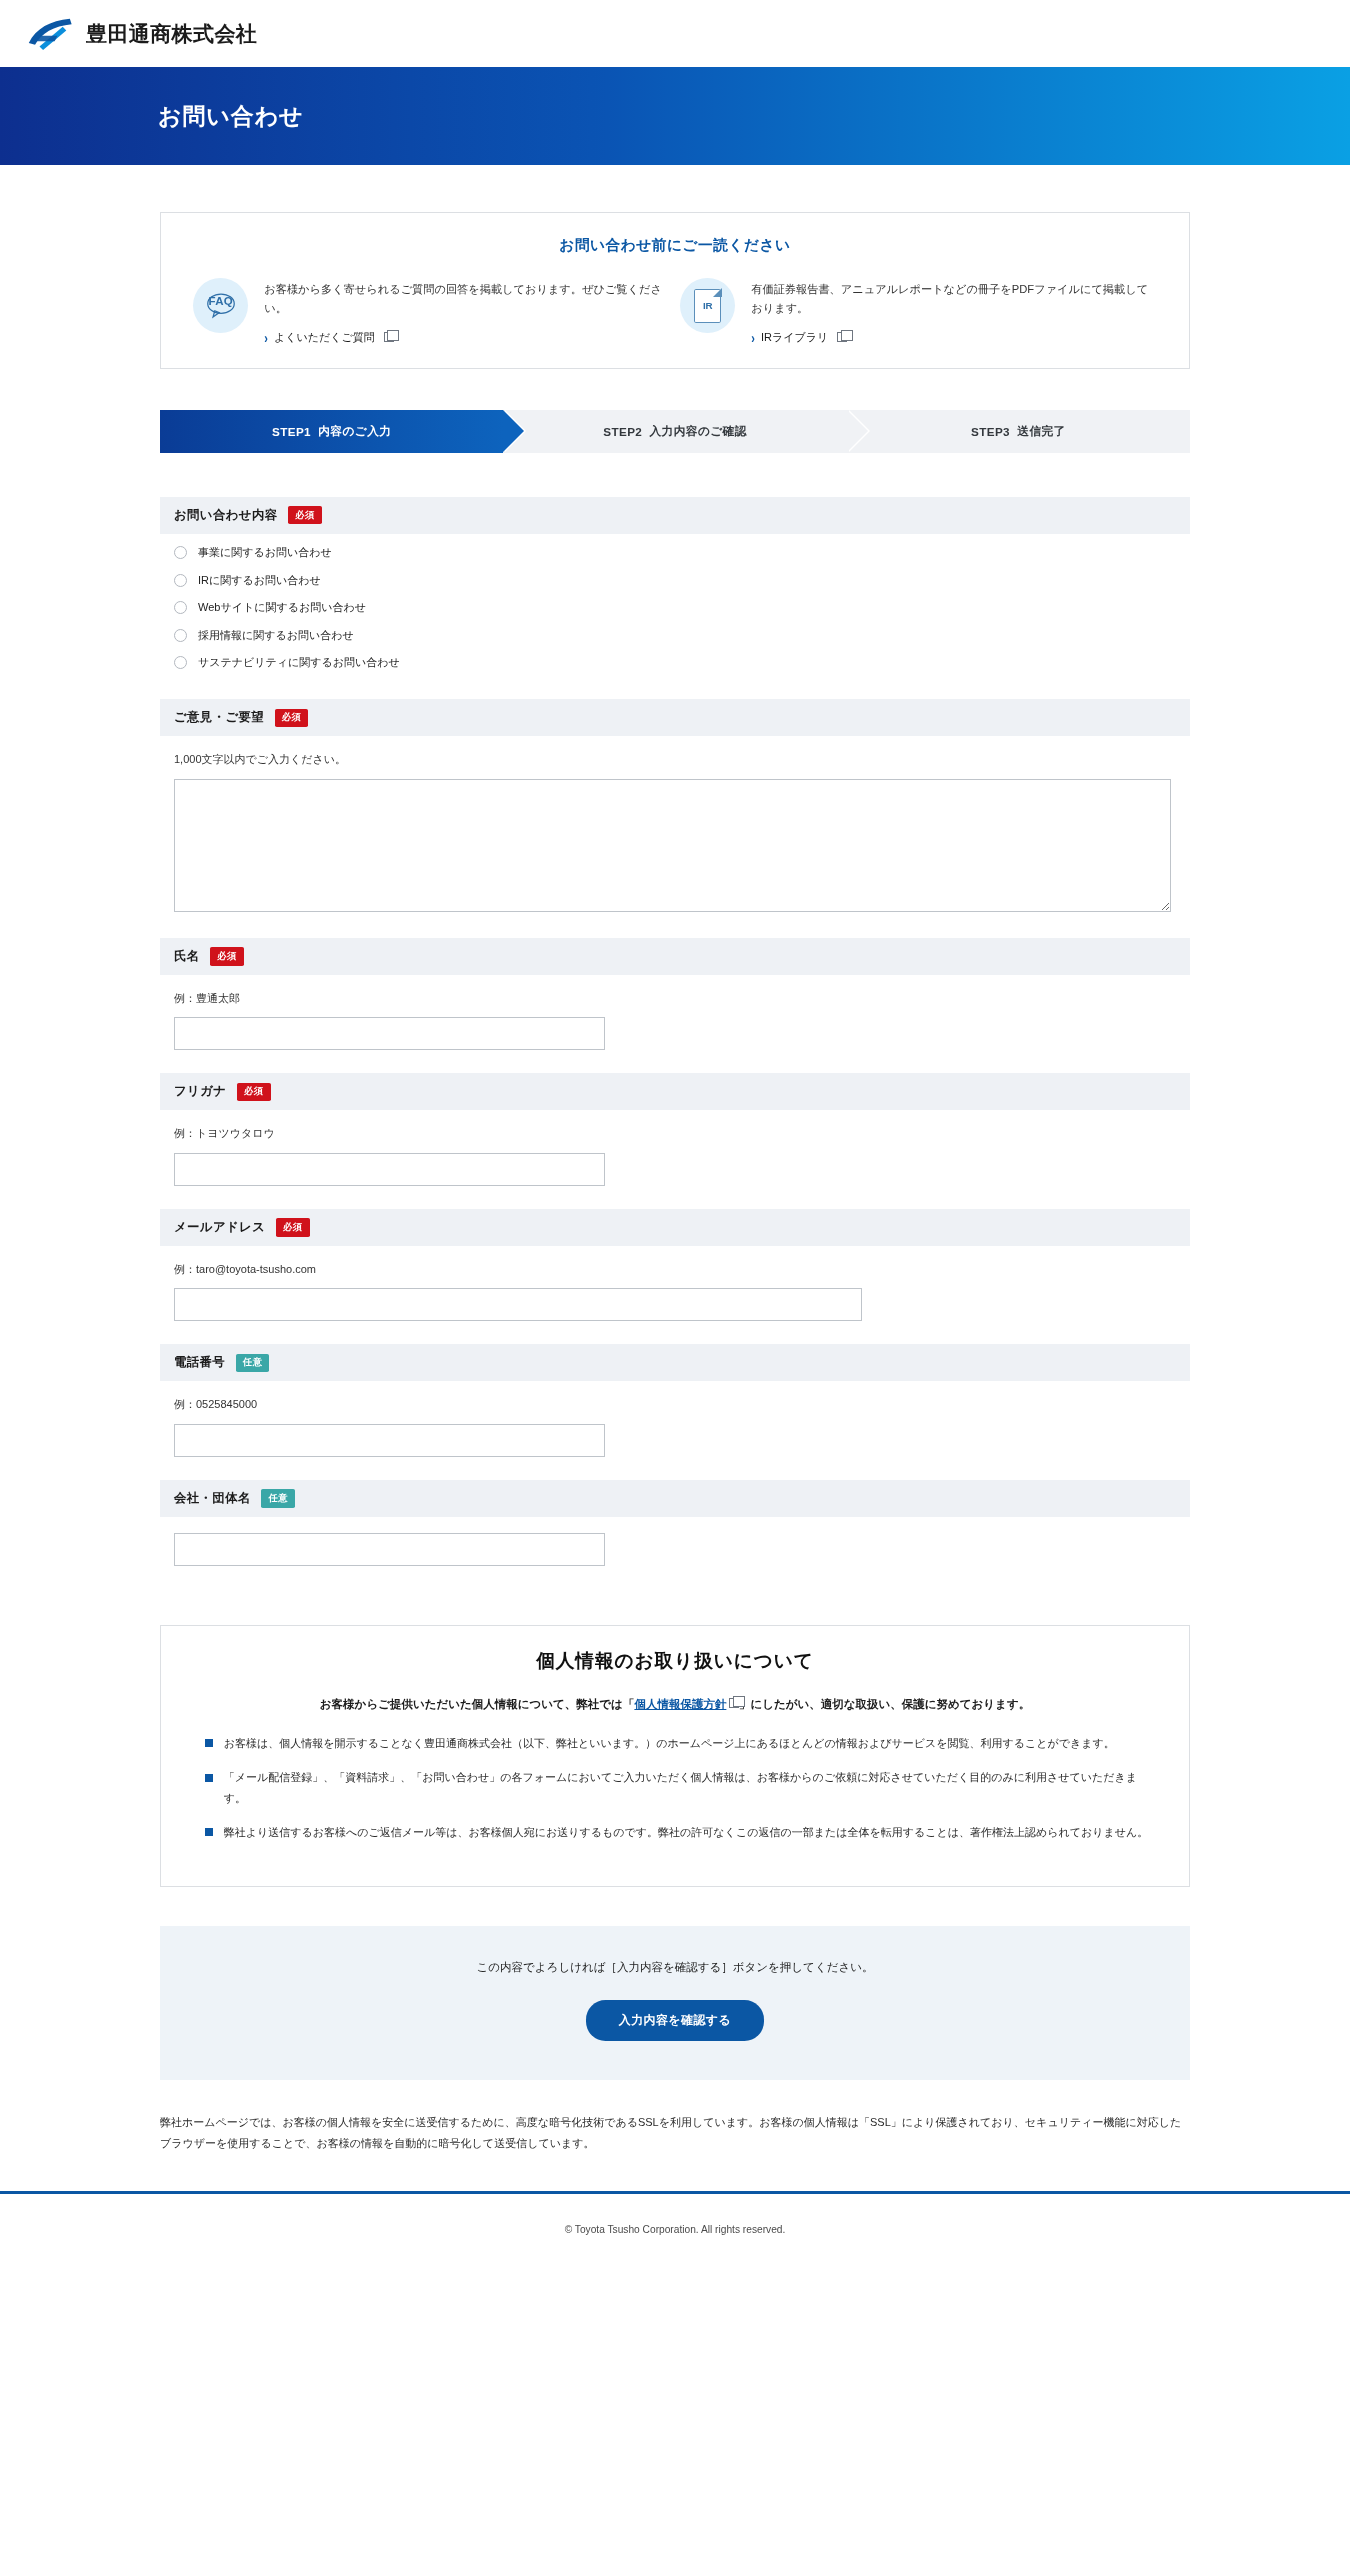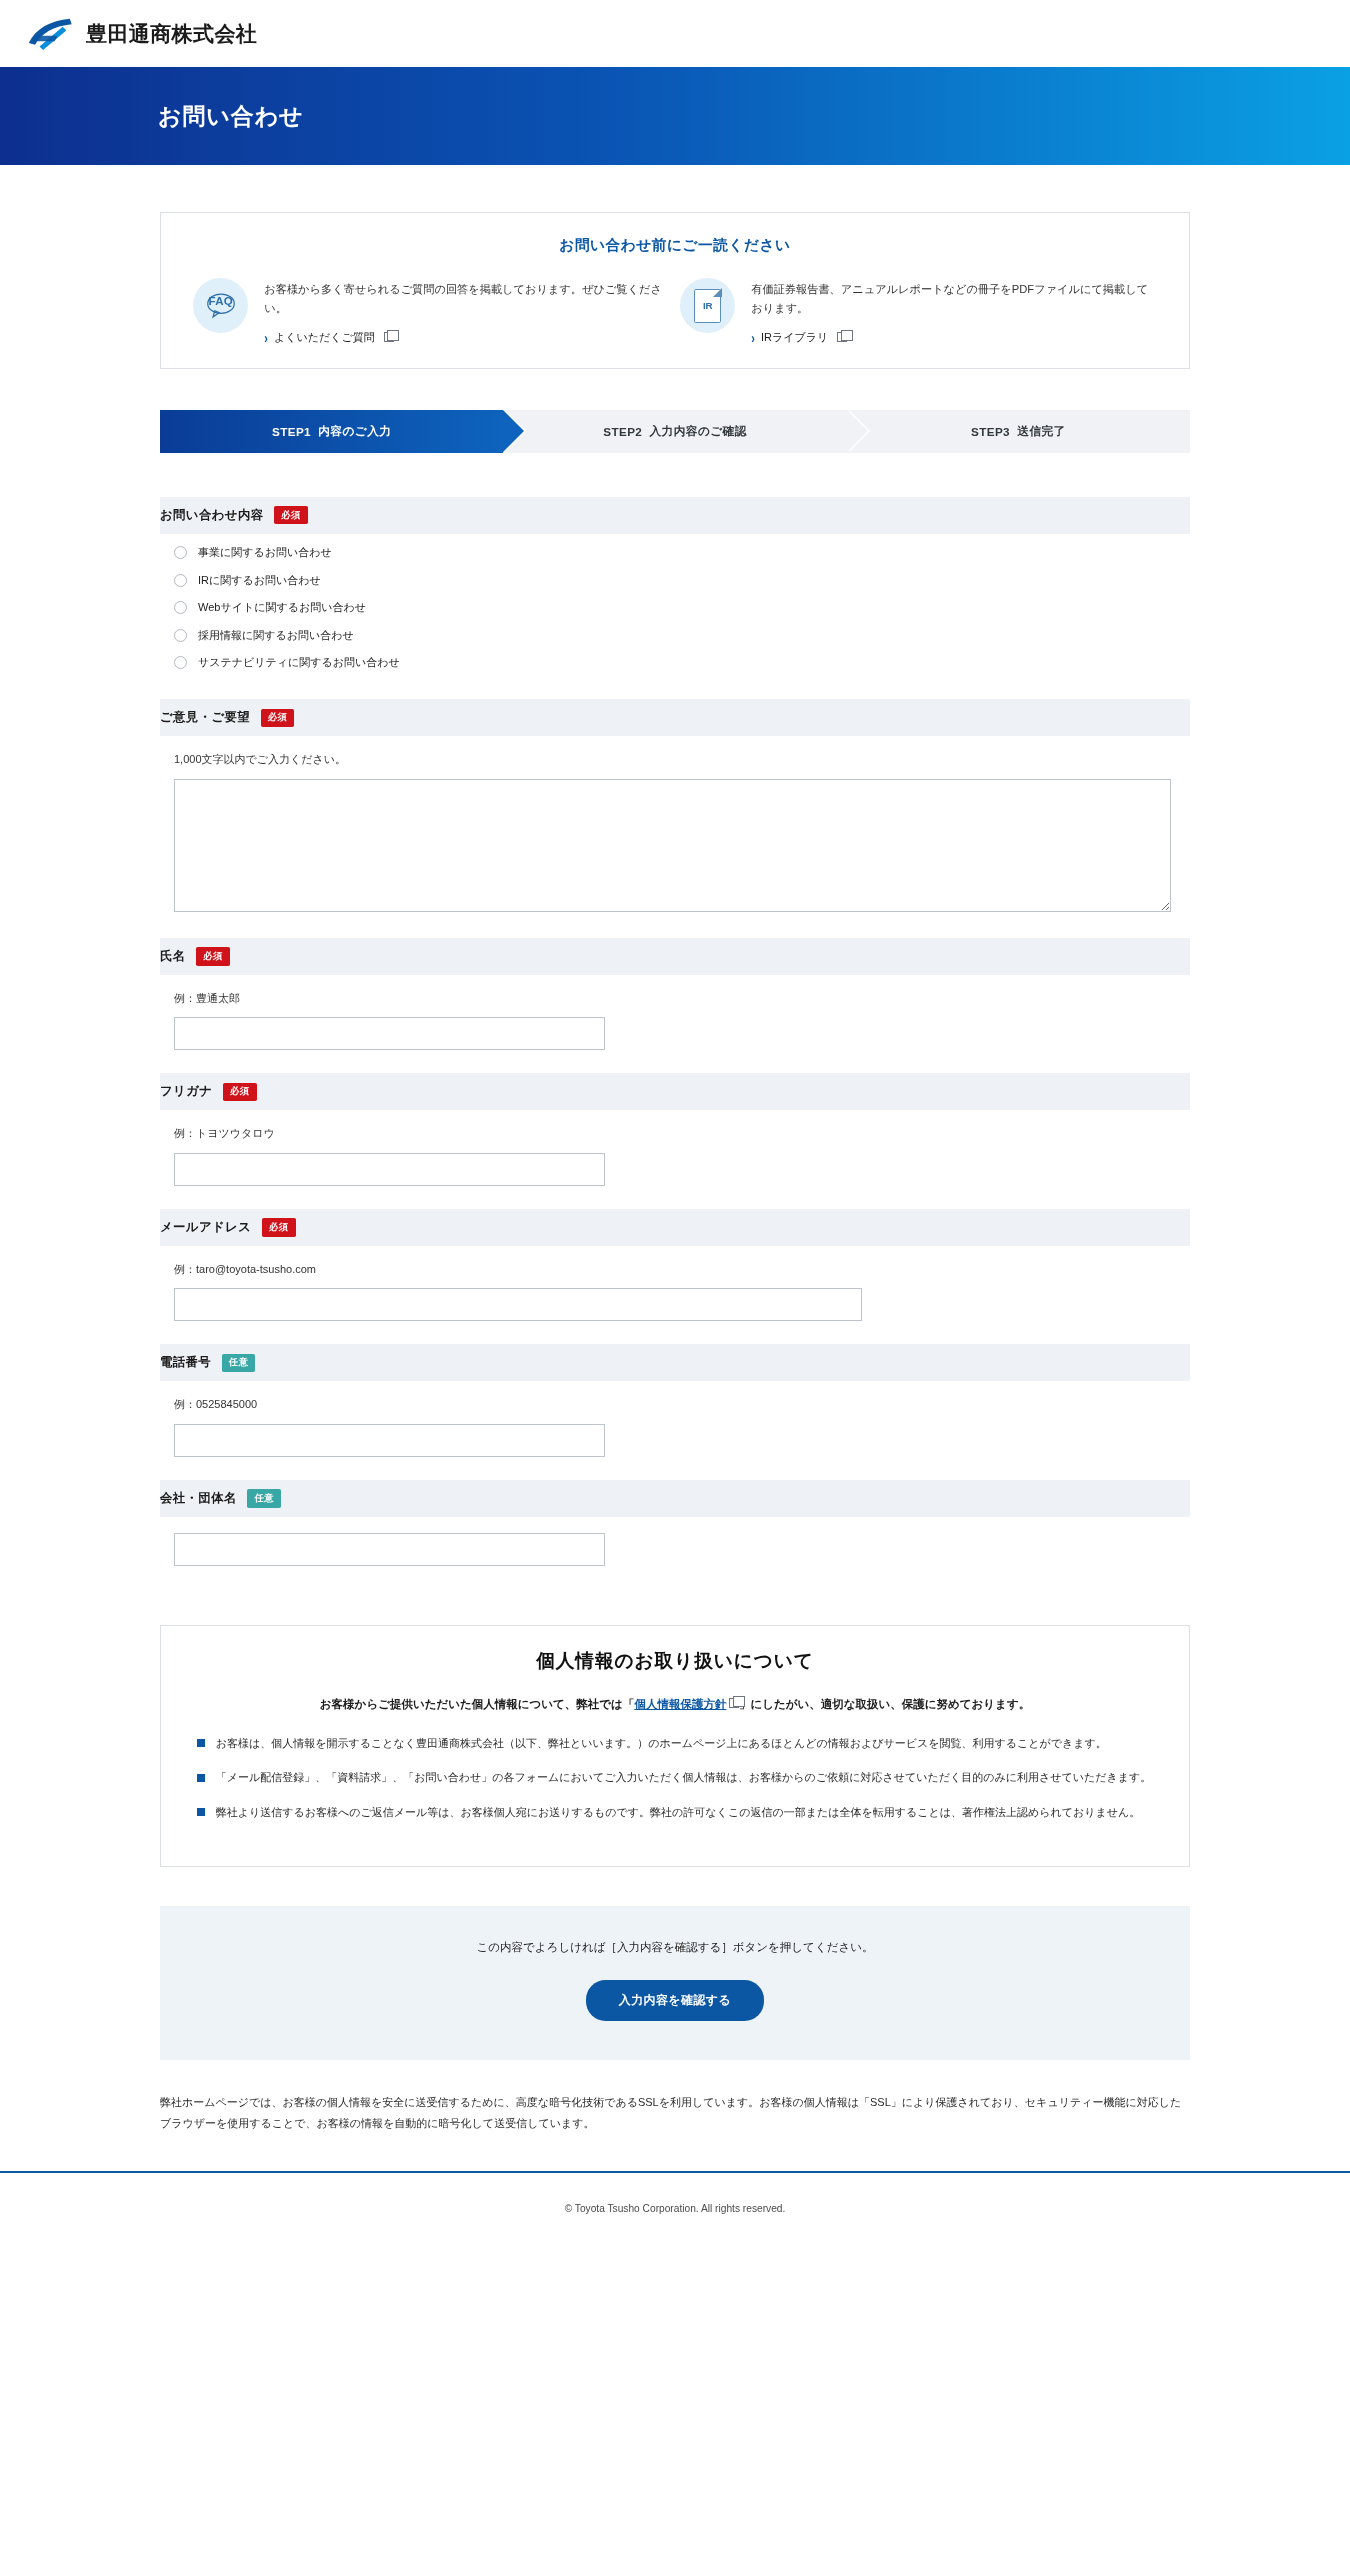--- a/index.html
+++ b/index.html
@@ -170,20 +170,21 @@
     border-bottom: 21px solid transparent;
     border-left: 21px solid #ffffff;
     z-index: 1;
   }
 
   
   .section-head {
     background: #eef1f5;
     height: 37px;
     display: flex; align-items: center;
+    padding-left: 14px;
     gap: 10.7px;
   }
   .section-head .sh-title {
     font-size: 12.4px; font-weight: bold; color: #1c1c1c;
     letter-spacing: 0.4px;
   }
   .badge {
     font-size: 9.3px; color: #ffffff; font-weight: bold;
     padding: 2.7px 7px 2.7px; border-radius: 1.8px; letter-spacing: 0.5px;
   }
@@ -237,21 +238,21 @@
     text-align: center; font-size: 18.7px; font-weight: bold;
     color: #111111; margin-bottom: 23px; letter-spacing: 0.9px;
   }
   .privacy-lead {
     text-align: center; font-size: 11.5px; font-weight: bold;
     color: #1c1c1c; margin-bottom: 21px;
   }
   .privacy-lead a { color: #0b57a4; text-decoration: underline; }
   .privacy-item {
     display: flex; gap: 10.7px; margin-bottom: 14px;
-    font-size: 11px; line-height: 1.85; color: #2a2a2a;
+    font-size: 11px; line-height: 1.85; color: #2a2a2a; margin-left: 8px;
   }
   .sq {
     width: 8px; height: 8px; background: #0b57a4;
     flex: 0 0 8px; margin-top: 6.2px;
   }
 
   
   .submit-panel {
     background: #eef3f8;
     margin-top: 39px;

